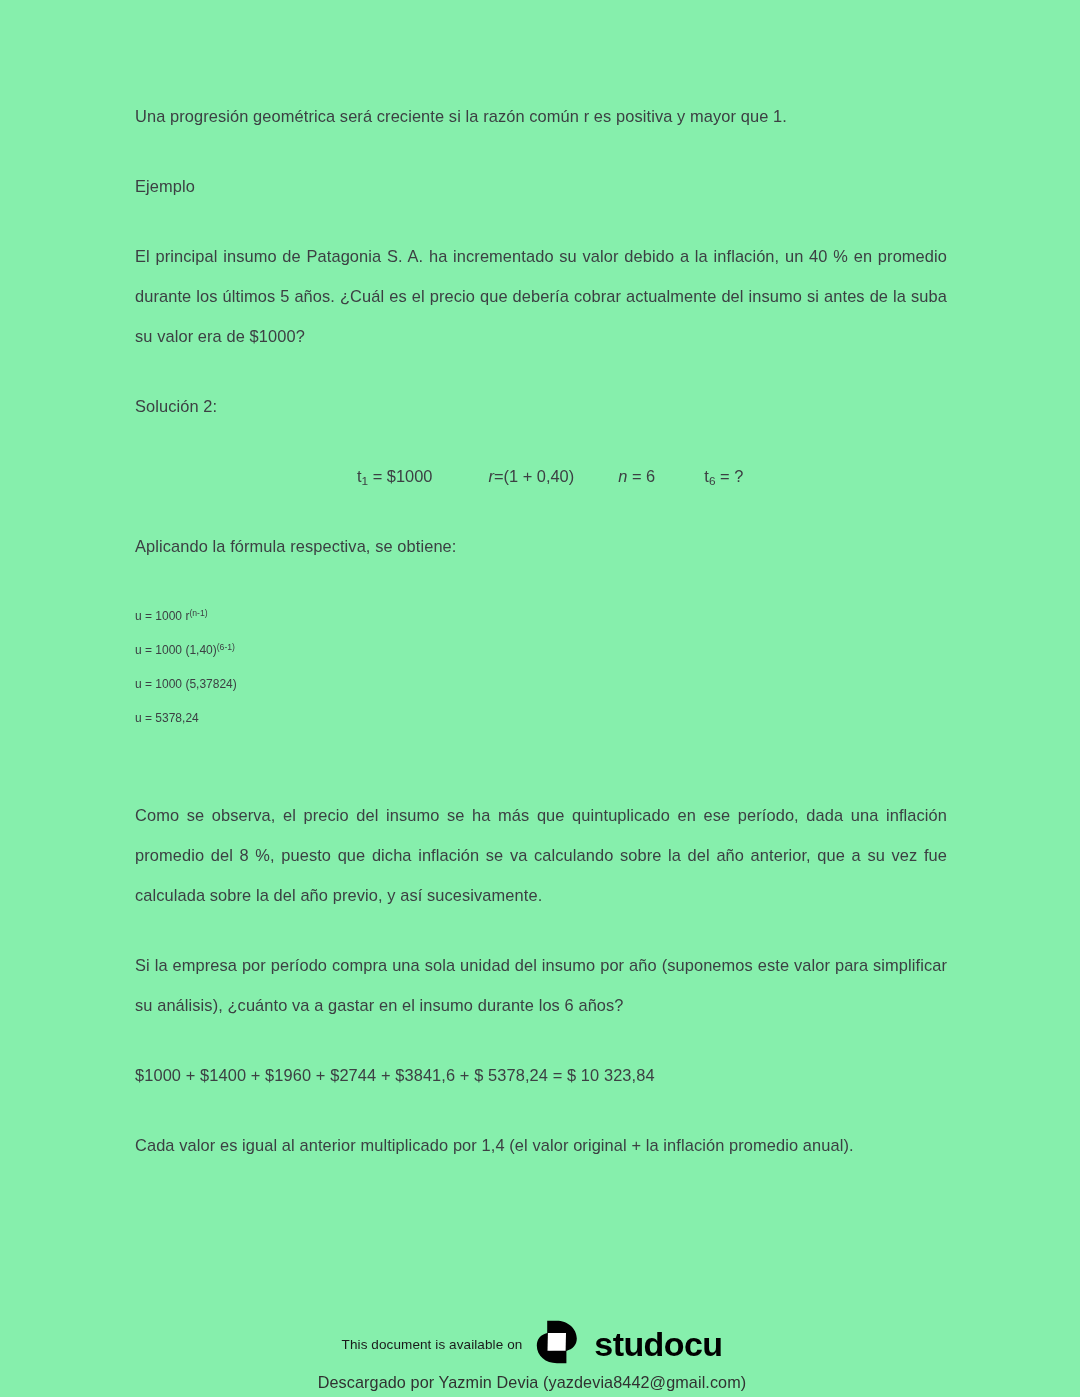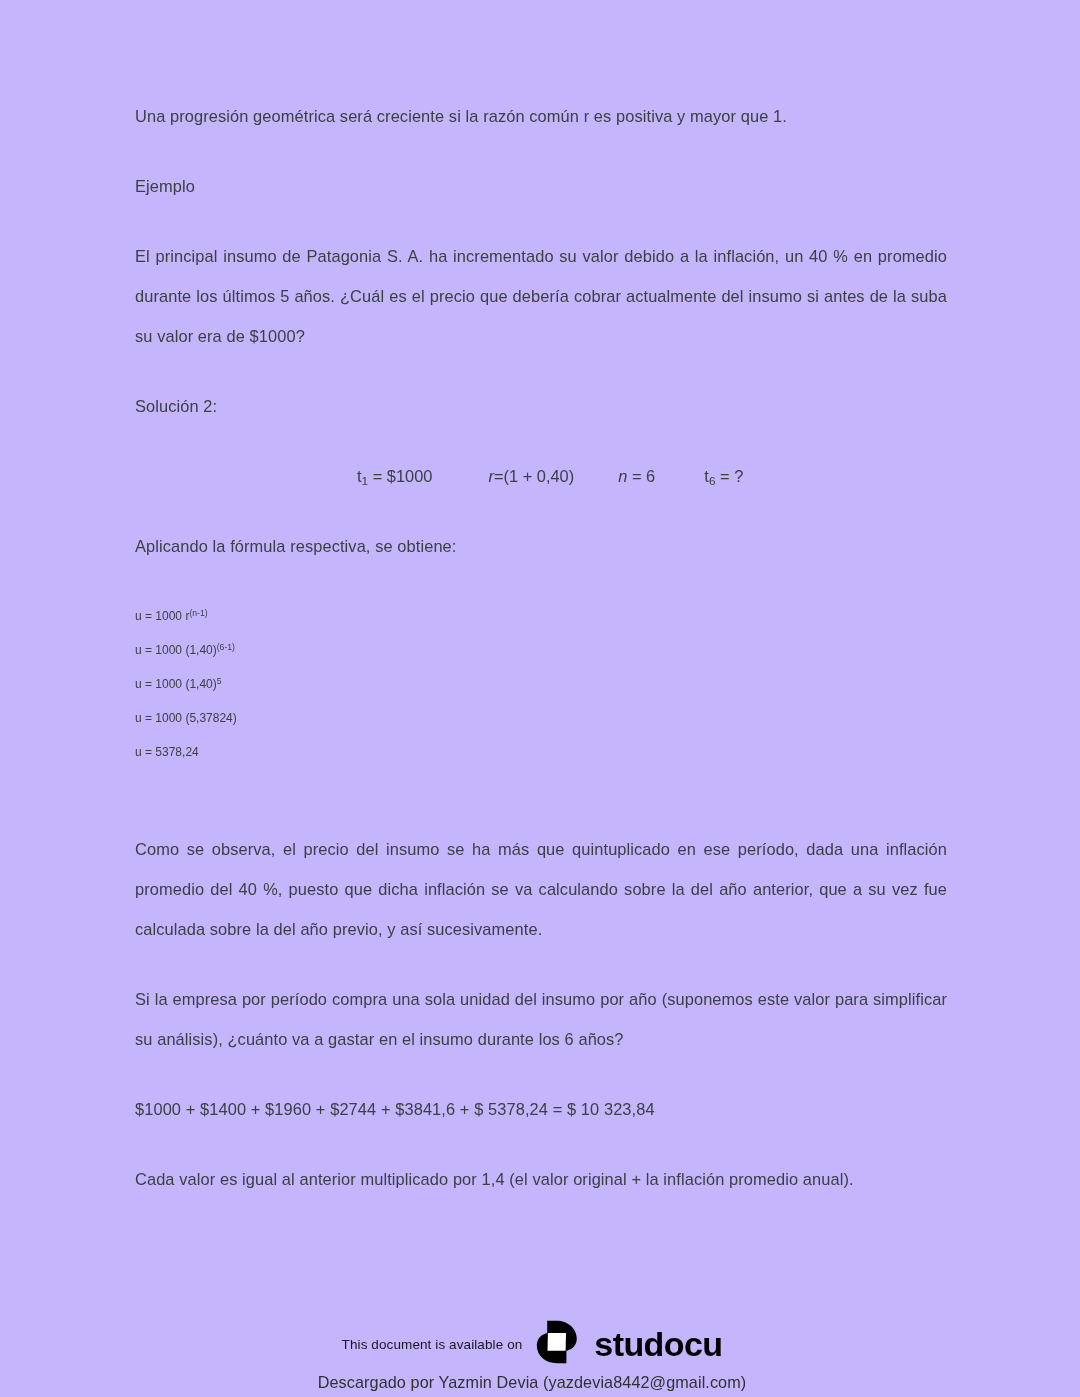--- a/index.html
+++ b/index.html
@@ -11,21 +11,21 @@
     width: 1080px;
     height: 1397px;
     position: relative;
     font-family: "Liberation Sans", sans-serif;
     color: #3c4043;
     overflow: hidden;
   }
   .page {
     position: absolute;
     inset: 0;
-    background: #c4b5fd;
+    background: #86efac;
   }
   .content {
     position: absolute;
     left: 135px;
     top: 96px;
     width: 812px;
   }
   p.para {
     margin: 0 0 0 0;
     font-size: 16.4px;
@@ -149,29 +149,28 @@
 
     <div class="gap-md"></div>
 
     <p class="para">Aplicando la fórmula respectiva, se obtiene:</p>
 
     <div class="gap-lg"></div>
 
     <div class="eq-block">
       <p class="eq"><span>u = 1000 r</span><sup>(n-1)</sup></p>
       <p class="eq"><span>u = 1000 (1,40)</span><sup>(6-1)</sup></p>
-      <p class="eq"><span>u = 1000 (1,40)</span><sup>5</sup></p>
       <p class="eq"><span>u = 1000 (5,37824)</span><sup></sup></p>
       <p class="eq"><span>u = 5378,24</span><sup></sup></p>
     </div>
 
     <div class="gap-lg"></div>
     <div class="gap-sm"></div>
 
-    <p class="para just">Como se observa, el precio del insumo se ha más que quintuplicado en ese período, dada una inflación promedio del 40 %, puesto que dicha inflación se va calculando sobre la del año anterior, que a su vez fue calculada sobre la del año previo, y así sucesivamente.</p>
+    <p class="para just">Como se observa, el precio del insumo se ha más que quintuplicado en ese período, dada una inflación promedio del 8 %, puesto que dicha inflación se va calculando sobre la del año anterior, que a su vez fue calculada sobre la del año previo, y así sucesivamente.</p>
 
     <div class="gap-md"></div>
 
     <p class="para just">Si la empresa por período compra una sola unidad del insumo por año (suponemos este valor para simplificar su análisis), ¿cuánto va a gastar en el insumo durante los 6 años?</p>
 
     <div class="gap-md"></div>
 
     <p class="para">$1000 + $1400 + $1960 + $2744 + $3841,6 + $ 5378,24 = $ 10 323,84</p>
 
     <div class="gap-md"></div>

